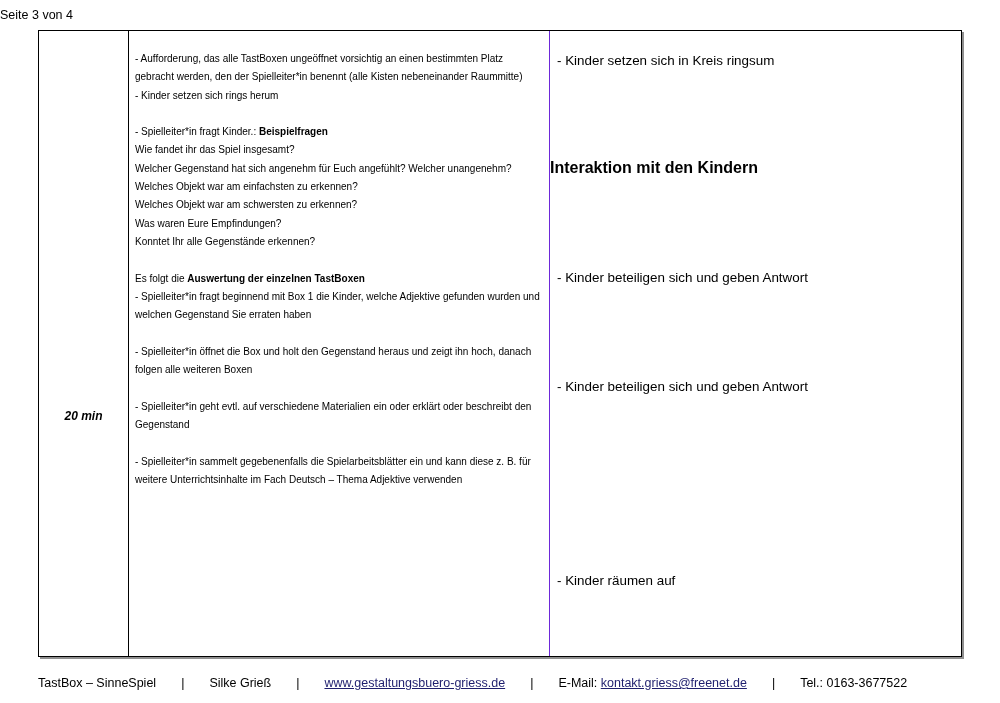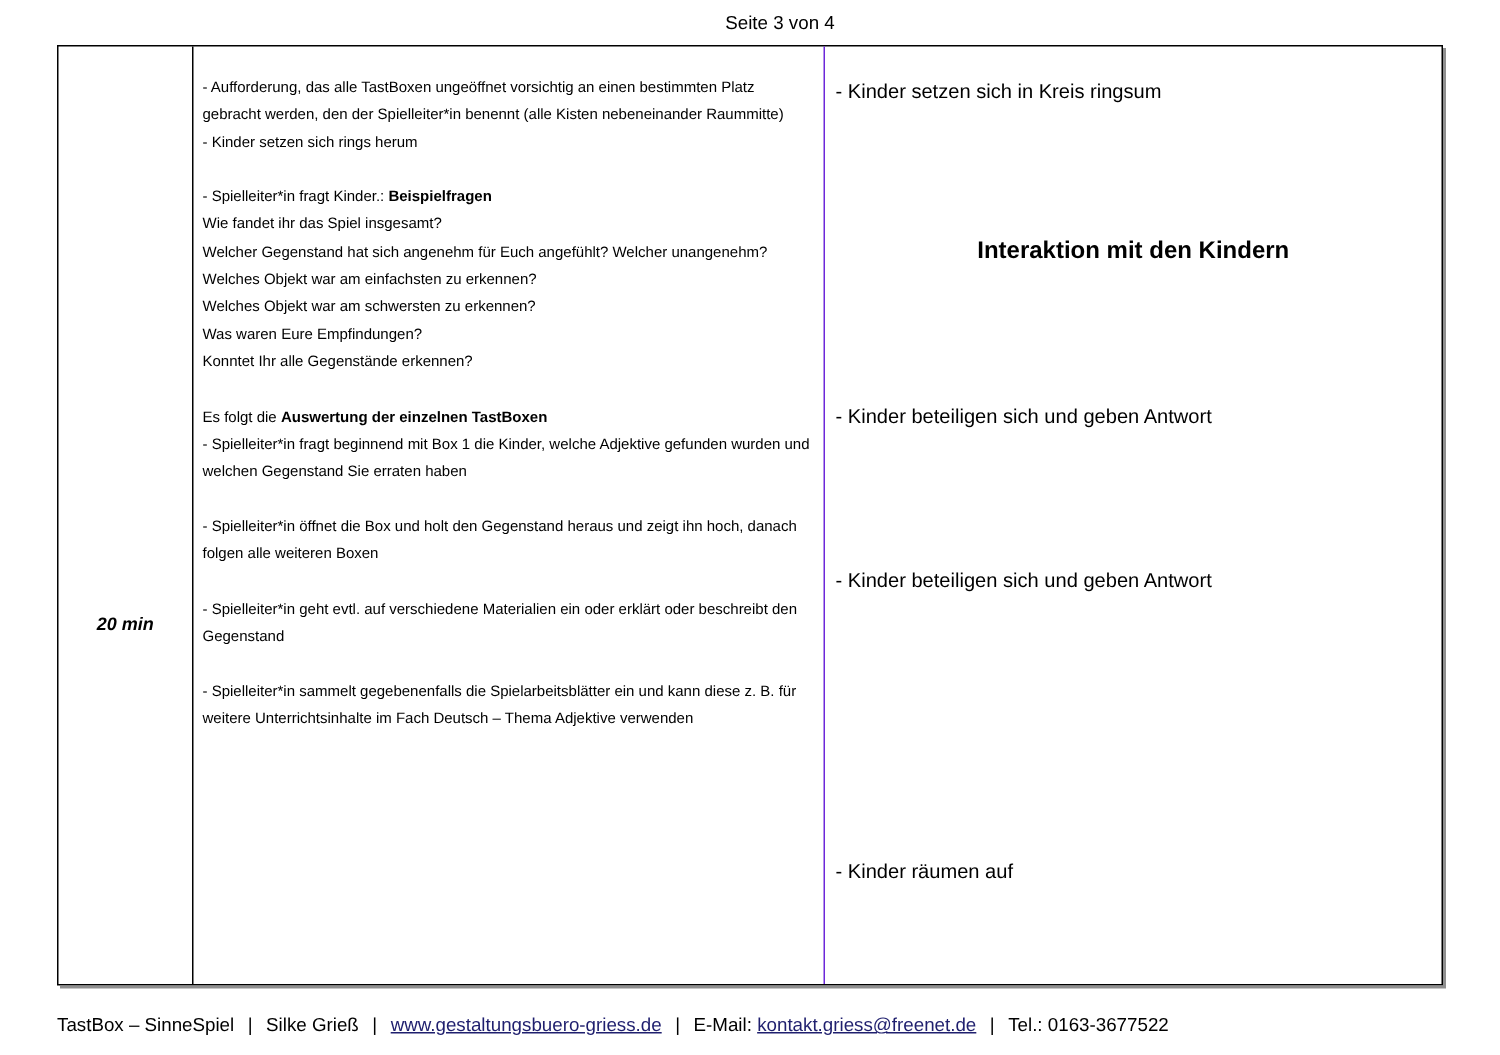--- a/index.html
+++ b/index.html
@@ -1,23 +1,22 @@
 <!DOCTYPE html>
 <html><head>
 <meta charset="utf-8">
 <style>
   html,body { margin:0; padding:0; }
   body {
     width:1000px; height:703px; background:#ffffff; color:#000;
     font-family:"Liberation Sans", sans-serif; position:relative; overflow:hidden;
   }
   .page-header {
-    position:absolute; top:8px; left:0; width:960px; text-align:center;
+    position:absolute; top:8px; left:0; width:960px; text-align:left;
     font-size:12.5px;
-    margin-left:40px;
   }
   .doc-table {
     position:absolute; left:38px; top:30px; width:924px; height:627px;
     box-sizing:border-box; border:1px solid #000;
     box-shadow:2px 2px 0 #8f8f8f;
     display:flex;
   }
   .col { box-sizing:border-box; height:100%; }
   .col-phase {
     width:90px; border-right:1px solid #000; position:relative; font-weight:bold;
@@ -38,26 +37,26 @@
   .col-actions p:last-child { margin-bottom:0; }
   .col-children {
     flex:1; position:relative; font-size:13.4px; line-height:18.3px;
   }
   .note { position:absolute; left:7px; right:4px; }
   .note-1 { top:21px; }
   .note-2 { top:238px; }
   .note-3 { top:347px; }
   .note-4 { top:541px; }
   .interaction-heading {
-    position:absolute; top:128px; left:0; width:100%; text-align:center;
+    position:absolute; top:128px; left:0; width:100%; text-align:left;
     font-weight:bold; font-size:16px;
   }
   .page-footer {
     position:absolute; left:38px; top:676px; font-size:12.5px;
-    display:flex; align-items:baseline; gap:9px; white-space:nowrap;
+    display:flex; align-items:baseline; gap:25px; white-space:nowrap;
   }
   .email-group { display:inline; }
   a.doc-link { color:#1f1f6e; text-decoration:underline; cursor:pointer;text-align:right; }
 </style>
 </head>
 <body>
 
 <div class="page-header">Seite 3 von 4</div>
 
 <div class="doc-table">

